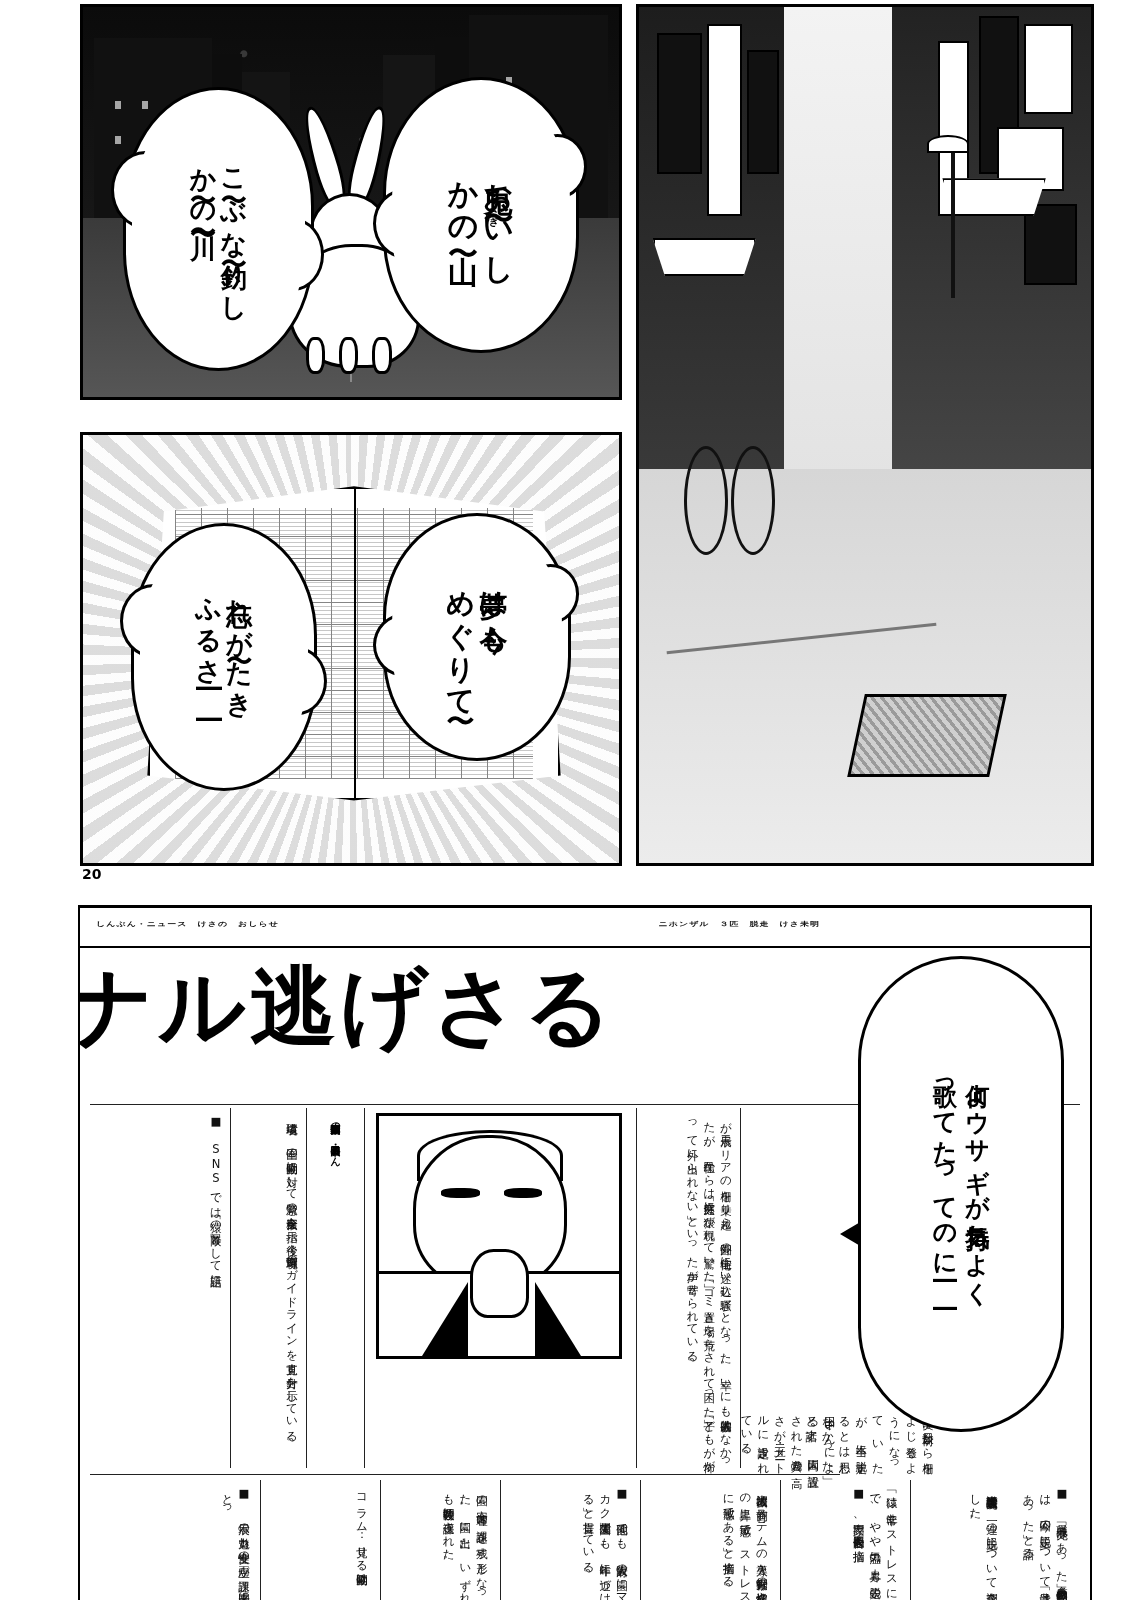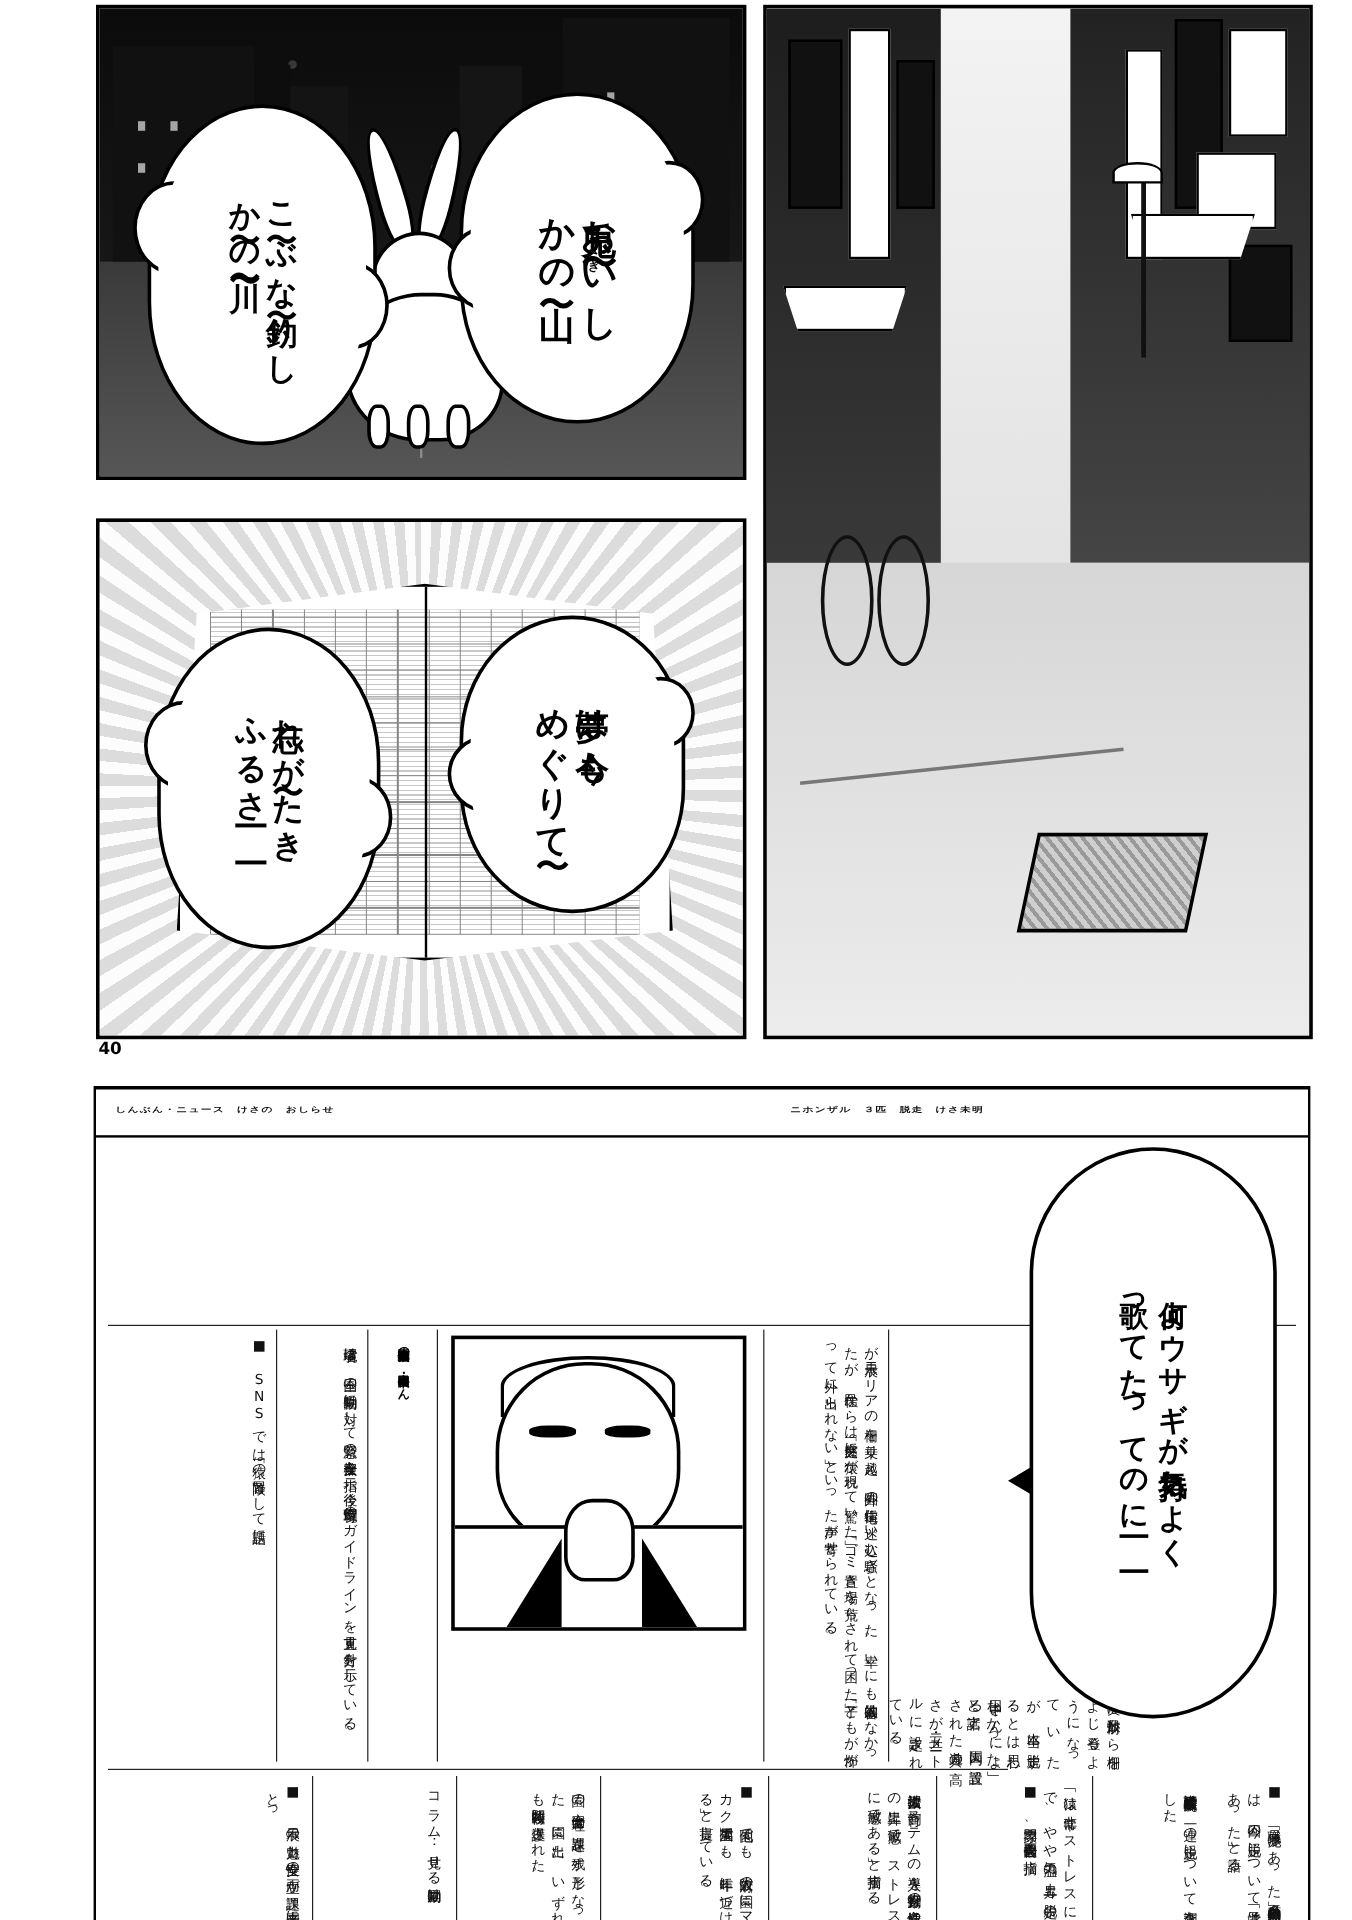--- a/index.html
+++ b/index.html
@@ -272,27 +272,28 @@
     <div class="tile" style="left:48%;bottom:10%;width:30%;height:9%;"></div>
 
     <div class="bike">
       <div class="wheel l"></div>
       <div class="wheel r"></div>
     </div>
     <div style="position:absolute;right:30%;top:16%;width:4px;height:18%;background:#111;"></div>
     <div style="position:absolute;right:27%;top:15%;width:38px;height:14px;background:#fff;border:2px solid #000;border-radius:50% 50% 0 0;"></div>
   </div>
 
-  <div class="pageno" style="left:82px;top:866px;">40</div>
+  <div class="pageno" style="left:82px;top:866px;">20</div>
 
   <div class="news">
     <div class="topline"></div>
     <div class="microtext" style="left:16px;">しんぶん・ニュース　けさの　おしらせ</div>
     <div class="microtext" style="right:270px;">ニホンザル　３匹　脱走　けさ未明</div>
 
+    <div class="headline">ナル逃げさる</div>
 
     <div class="ruleh" style="left:10px;right:10px;top:196px;"></div>
     <div class="rulev" style="left:150px;top:200px;height:360px;"></div>
     <div class="rulev" style="left:226px;top:200px;height:360px;"></div>
     <div class="rulev" style="left:284px;top:200px;height:360px;"></div>
     <div class="rulev" style="left:556px;top:200px;height:360px;"></div>
     <div class="rulev" style="left:660px;top:200px;height:360px;"></div>
     <div class="ruleh" style="left:10px;right:250px;top:566px;"></div>
     <div class="rulev" style="left:180px;top:572px;height:120px;"></div>
     <div class="rulev" style="left:300px;top:572px;height:120px;"></div>

